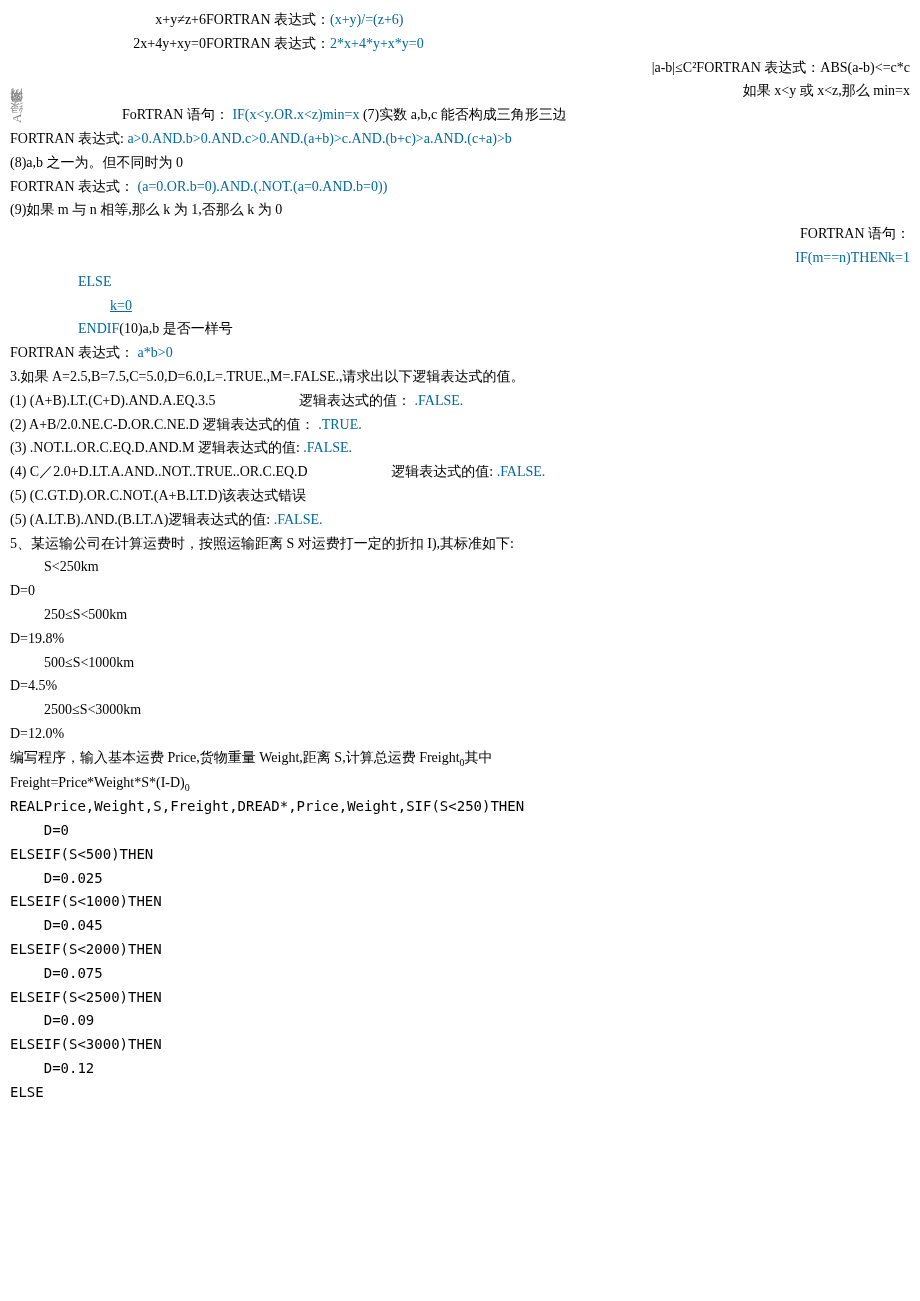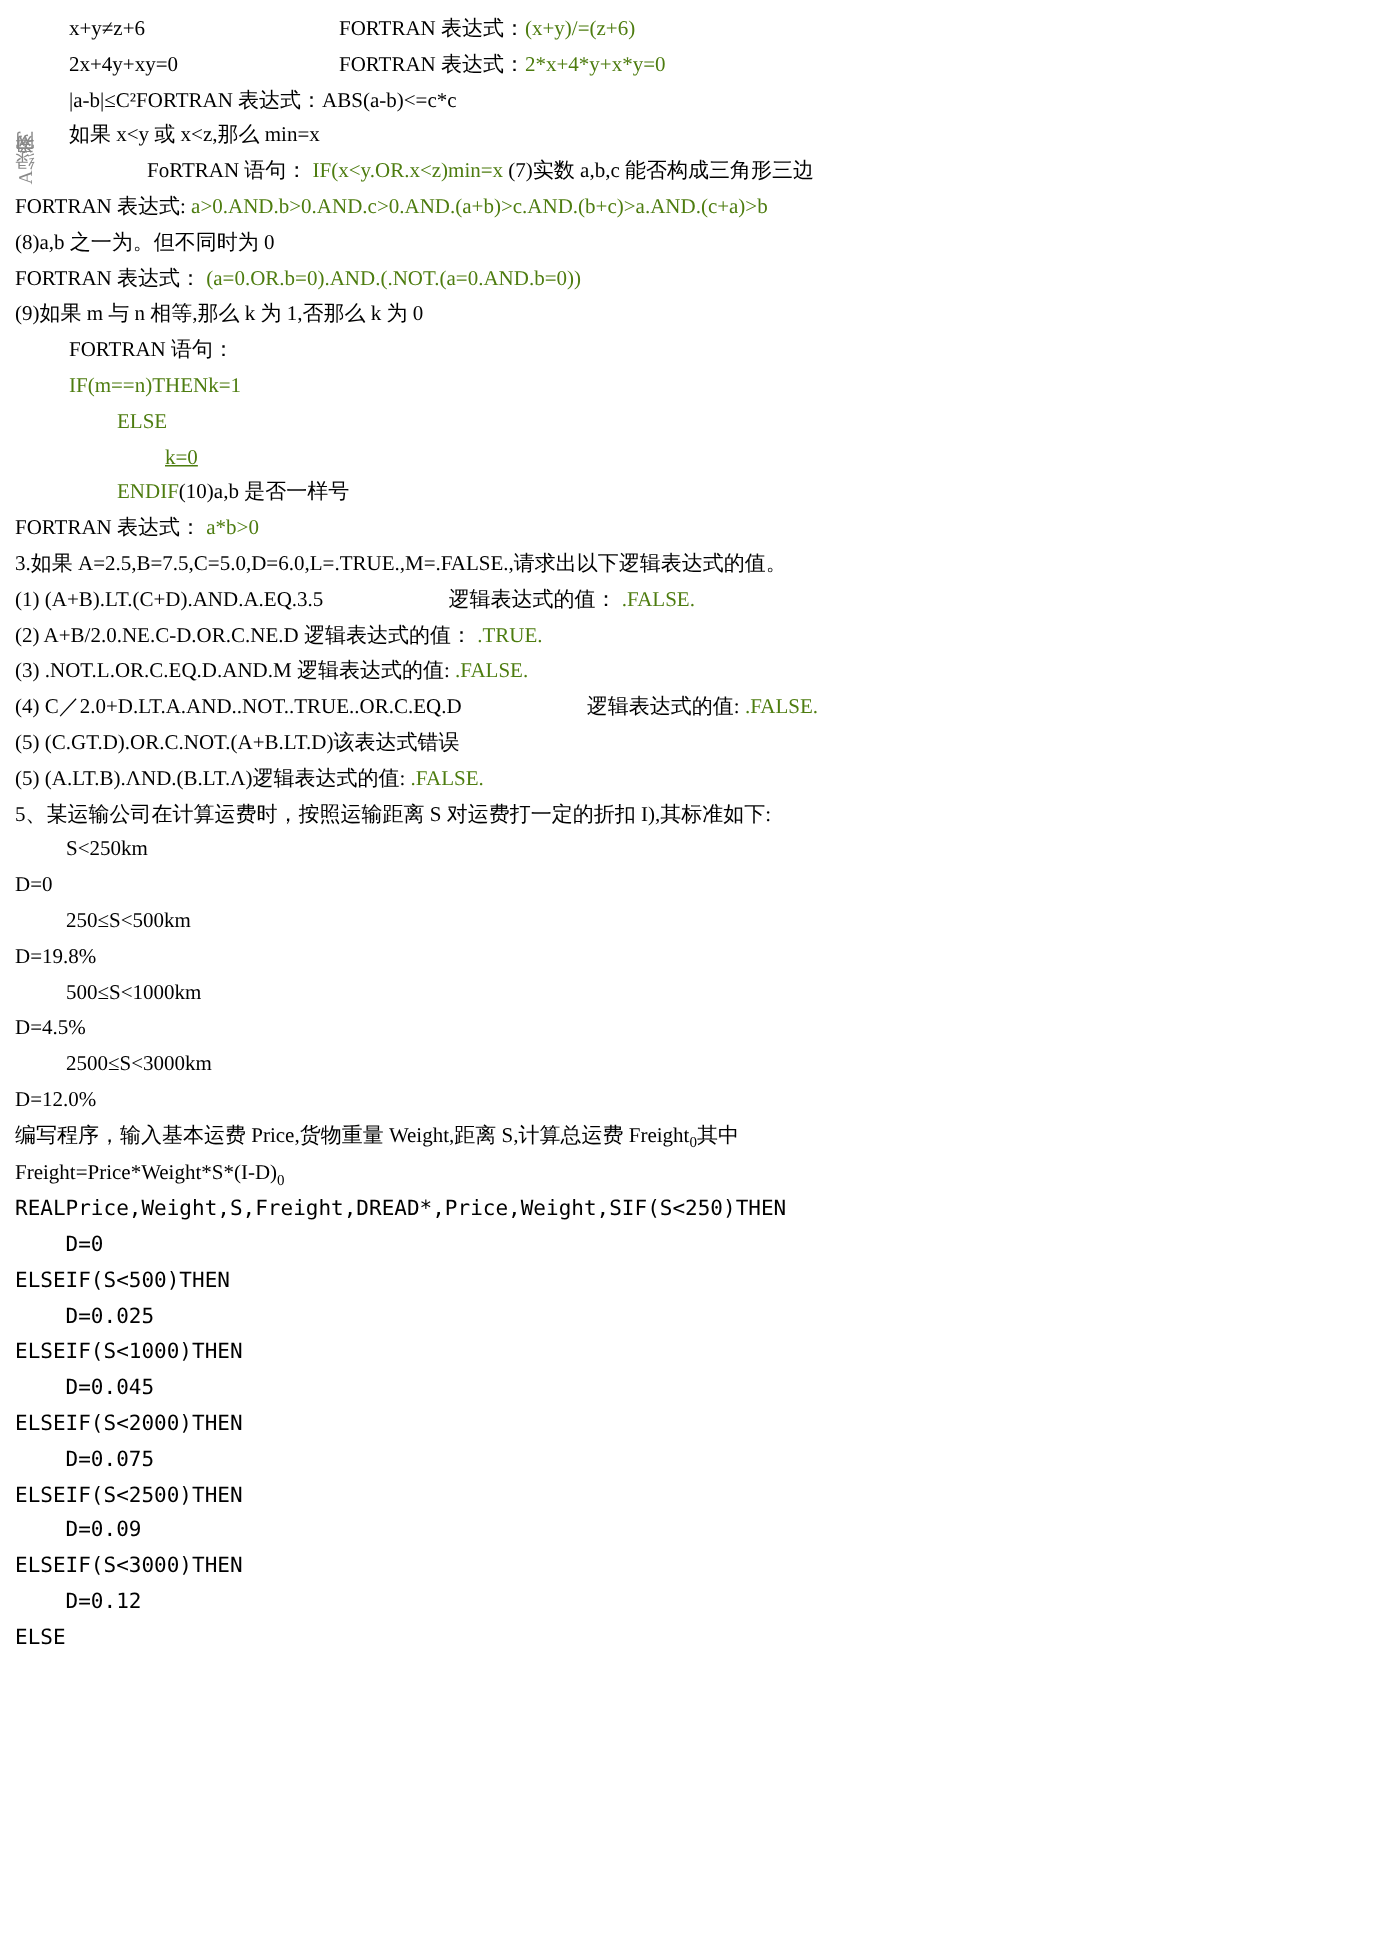--- a/index.html
+++ b/index.html
@@ -5,24 +5,24 @@
   body {
     font-family: "SimSun", "Songti SC", serif;
     font-size: 14px;
     line-height: 1.7;
     color: #000;
     background: #fff;
     margin: 0;
     padding: 8px 10px 30px 10px;
     width: 900px;
   }
-  .red { color: #4d7c0f; }
-  .indent1 { margin-left: 36px; }
+  .red { color: #0369a1; }
+  .indent1 { margin-left: 16px; text-align: right; }
   .indent2 { margin-left: 68px; }
-  .indent3 { margin-left: 88px; }
+  .indent3 { margin-left: 112px; }
   .indent4 { margin-left: 100px; text-decoration: underline; }
   .mono { font-family: "SimSun", monospace; }
   .watermark {
     position: absolute;
     left: 6px;
     top: 4px;
     font-size: 13px;
     color: #888;
     writing-mode: vertical-rl;
     transform: rotate(180deg);

